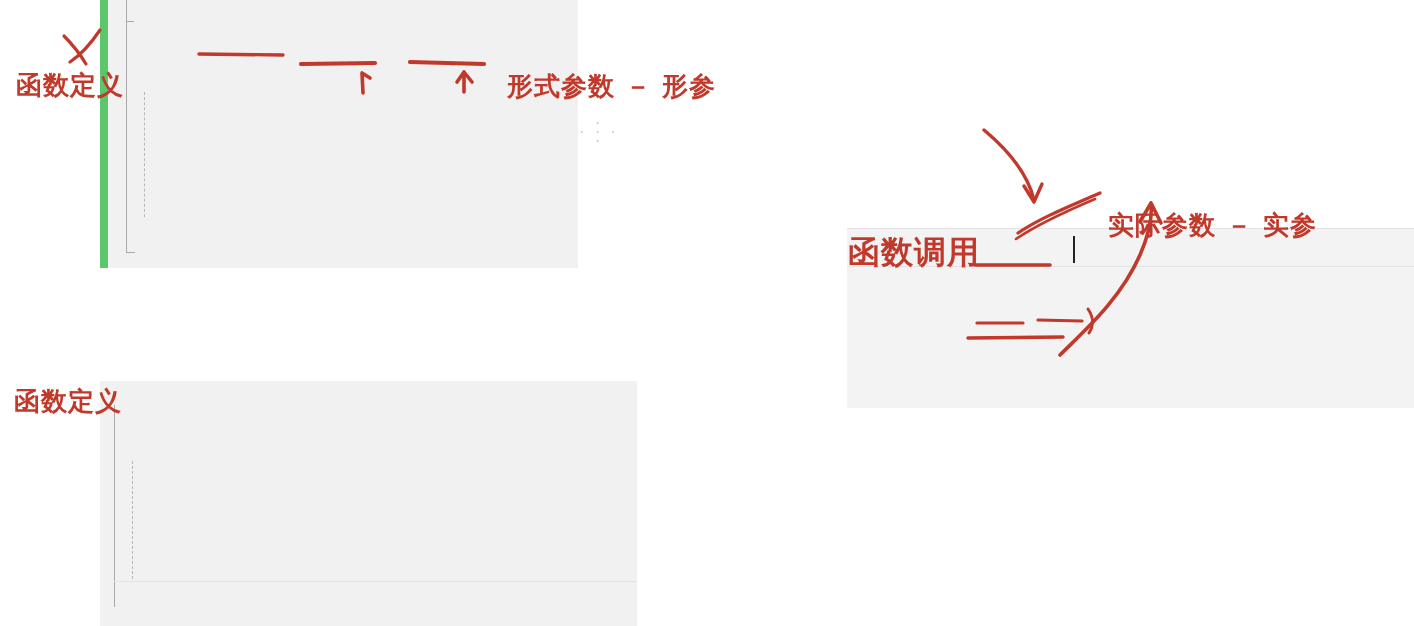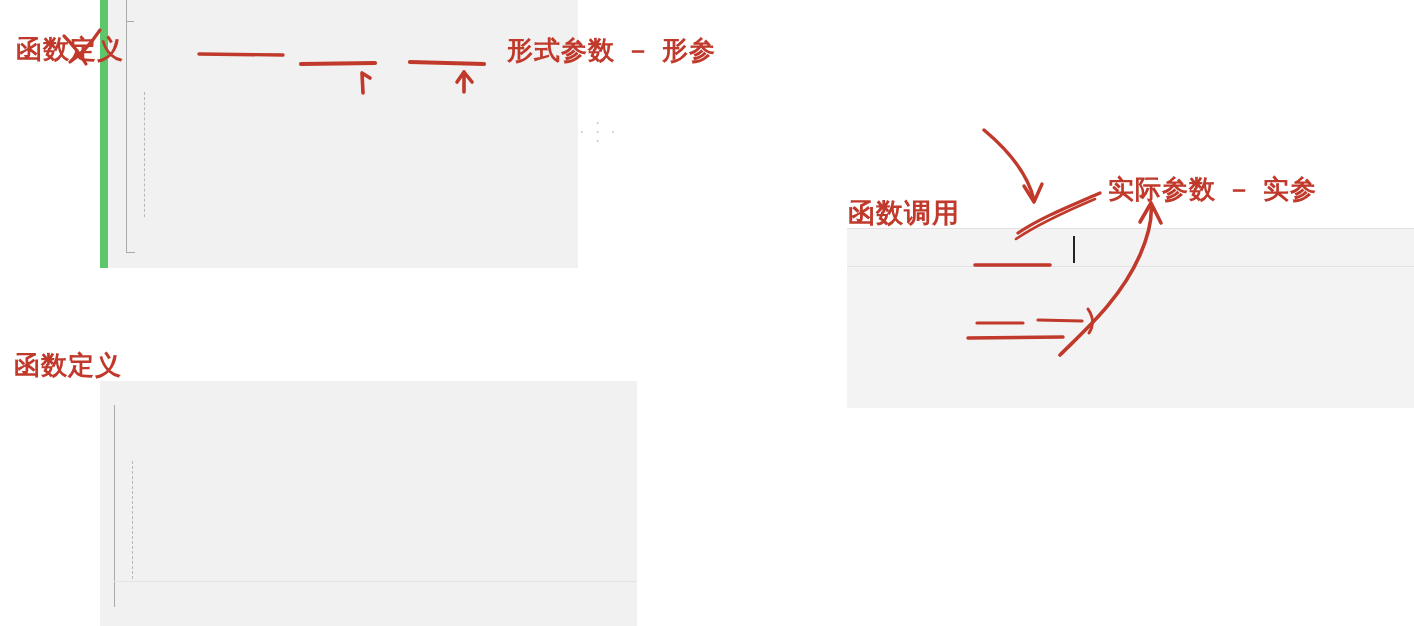--- a/index.html
+++ b/index.html
@@ -39,23 +39,24 @@
   .caret{position:absolute;width:2px;background:#222;}
 
   
   .ann{
     position:absolute;
     color:#c0392b;
     font-family:"DejaVu Sans","Liberation Sans",sans-serif;
     font-weight:700;
     white-space:nowrap;
     letter-spacing:1px;
+    margin-top:36px;
   }
   .ann-lg{font-size:26px;}
-  .ann-md{font-size:27px;}
+  .ann-md{font-size:32px;}
   svg.draw{position:absolute;left:0;top:0;width:1414px;height:626px;pointer-events:none;}
   .dot-cursor{position:absolute;color:#c9c9c9;font-size:13px;line-height:9px;font-family:"DejaVu Sans Mono",monospace;}
 </style>
 </head>
 <body>
 
 <div class="stage">
 
   <div class="code-panel" style="left:100px;top:0px;width:478px;height:268px;">
     <div class="change-bar"></div>

